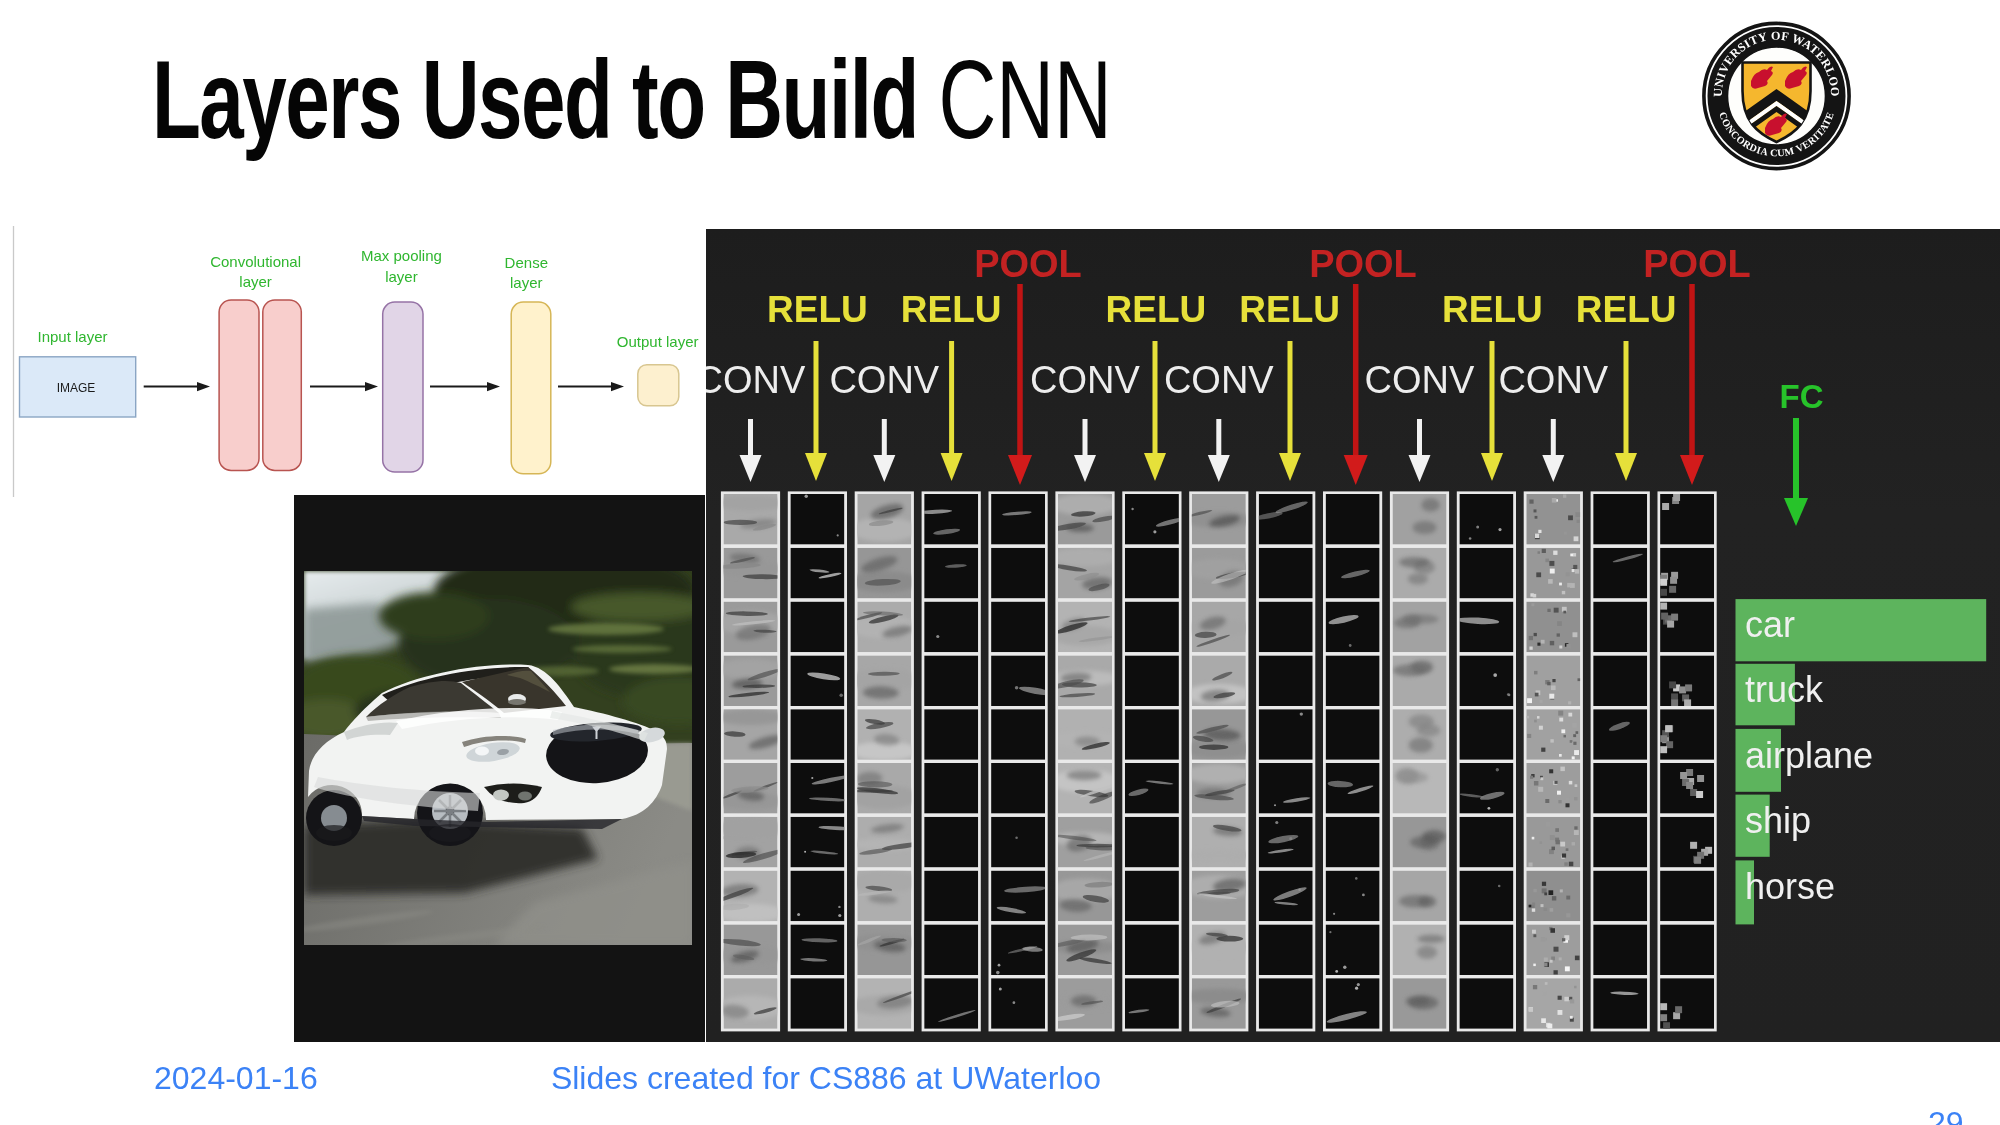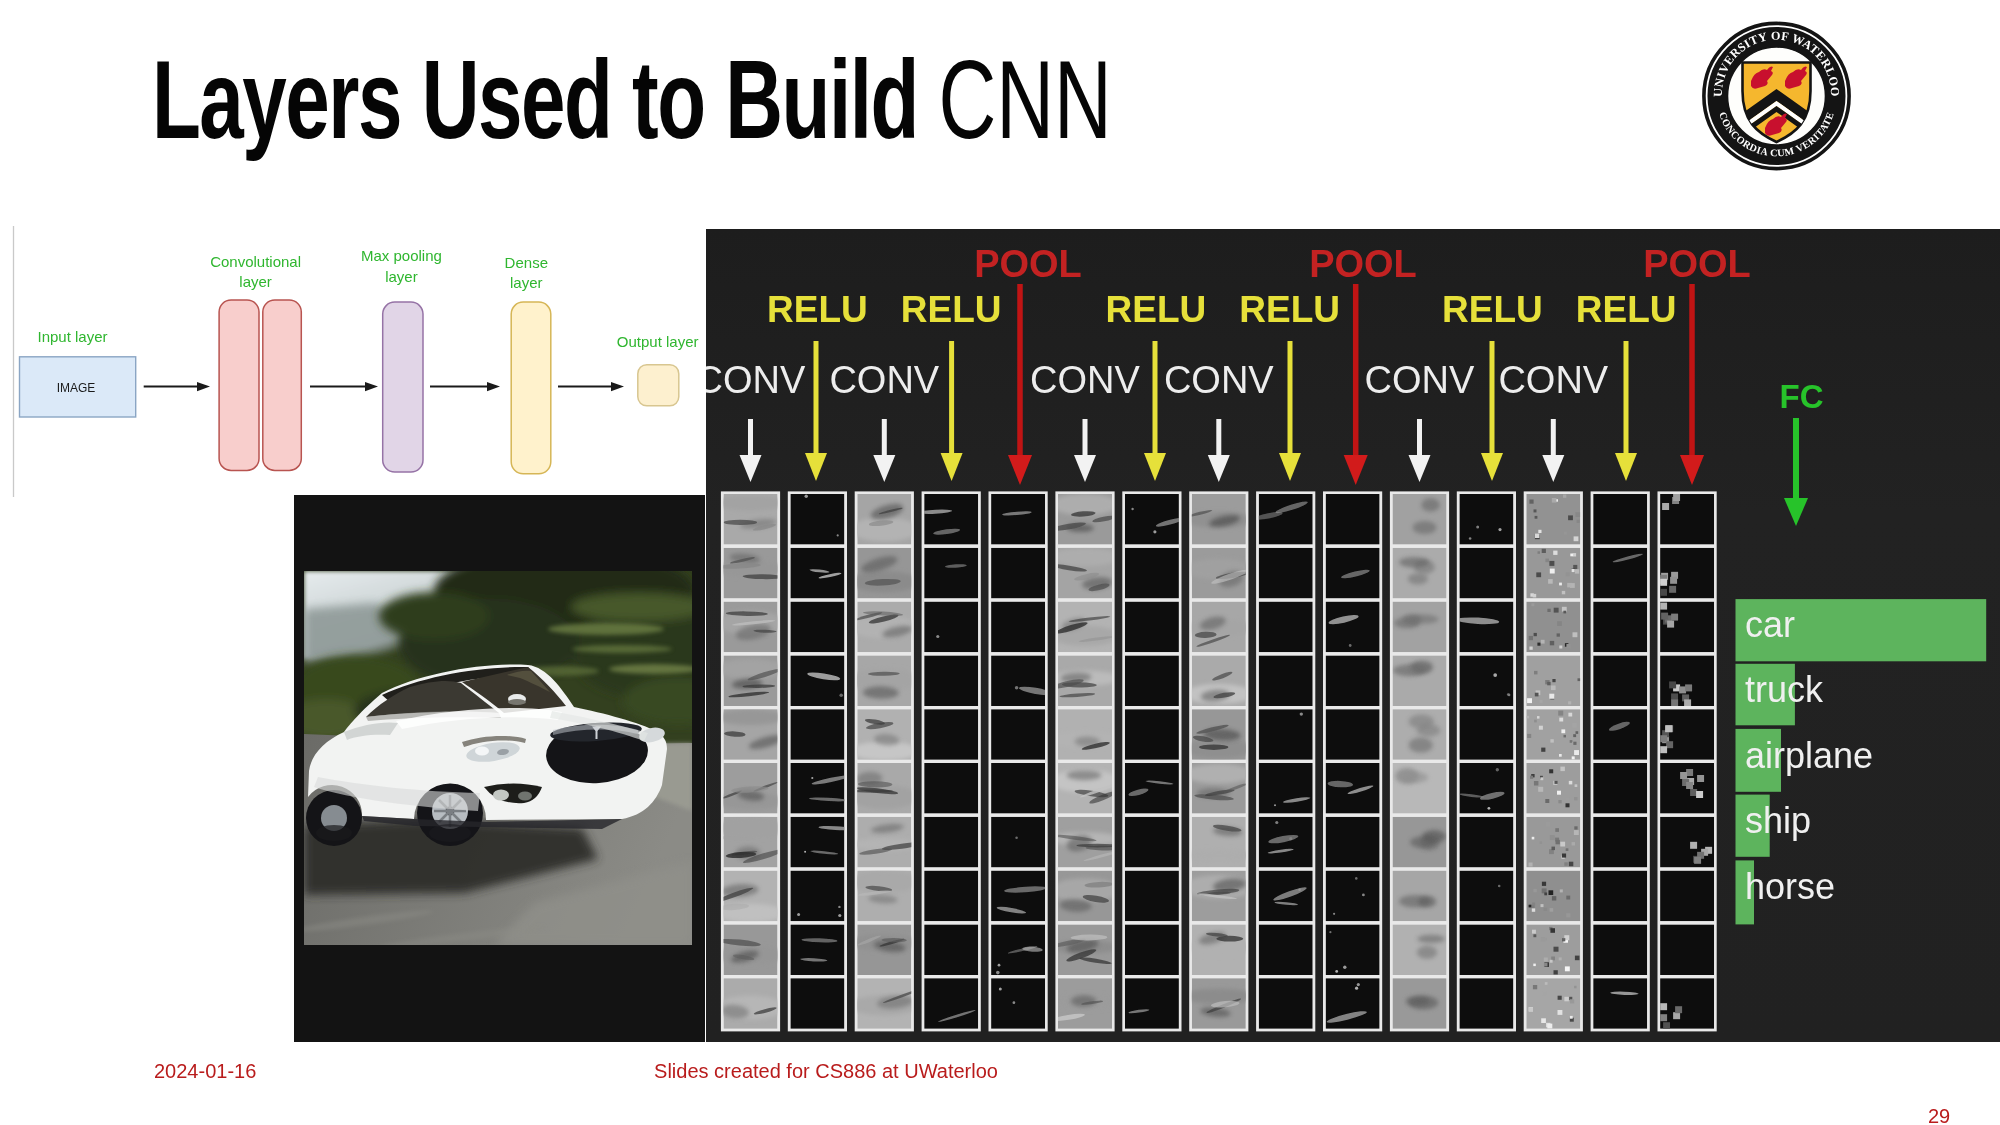--- a/index.html
+++ b/index.html
@@ -2,21 +2,21 @@
 <html><head>
 <meta charset="utf-8">
 <style>
   html,body{margin:0;padding:0;}
   body{width:2000px;height:1125px;background:#ffffff;position:relative;overflow:hidden;
        font-family:"Liberation Sans", sans-serif;}
   .abs{position:absolute;}
   .title{left:152px;top:36px;font-size:80px;font-weight:bold;color:#050505;
          letter-spacing:-1.5px;white-space:nowrap;transform:scaleY(1.40);transform-origin:0 0;}
   .title .light{font-weight:normal;letter-spacing:0px;}
-  .foot{color:#b91c1c;font-size:20px;top:1060px;}
+  .foot{color:#3b82f6;font-size:32px;top:1060px;}
 </style>
 </head>
 <body>
 <div class="abs title">Layers Used to Build <span class="light">CNN</span></div>
 
 <svg class="abs" style="left:1701px;top:21px;" width="151" height="150" viewBox="0 0 151 150">
   <circle cx="75.5" cy="75" r="72.6" fill="#ffffff" stroke="#141414" stroke-width="3.6"></circle>
   <circle cx="75.5" cy="75" r="58.5" fill="none" stroke="#141414" stroke-width="21"></circle>
   <circle cx="75.5" cy="75" r="49" fill="#fefefc" stroke="#141414" stroke-width="1.6"></circle>
   <defs>

